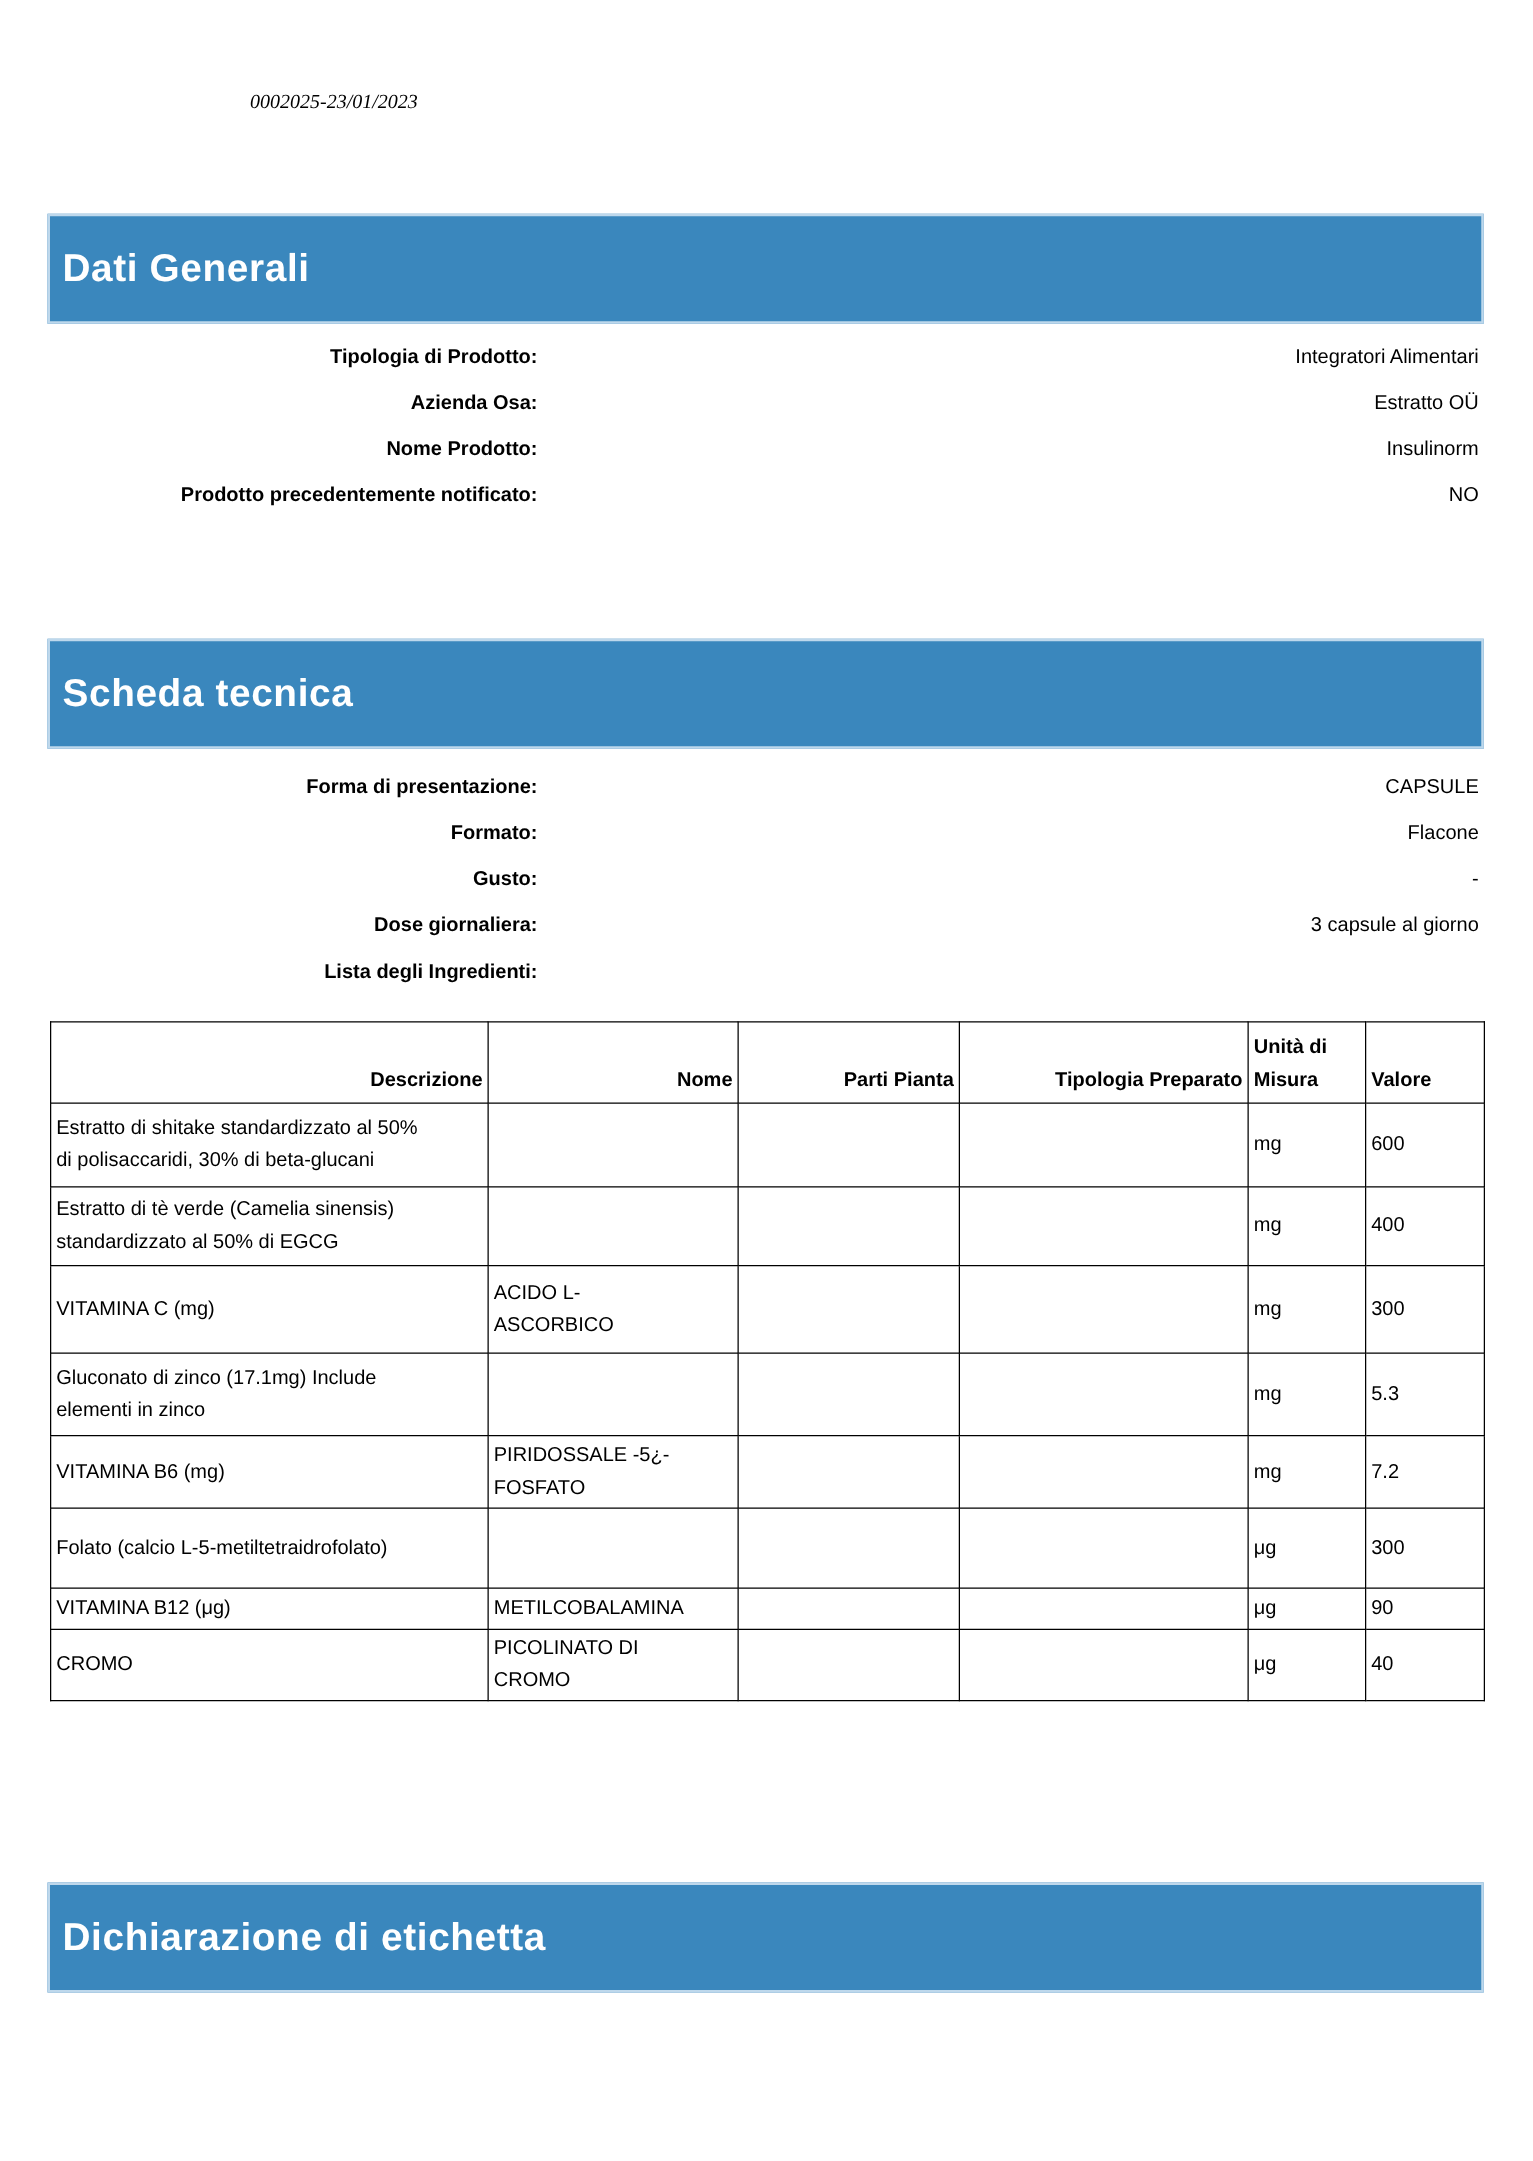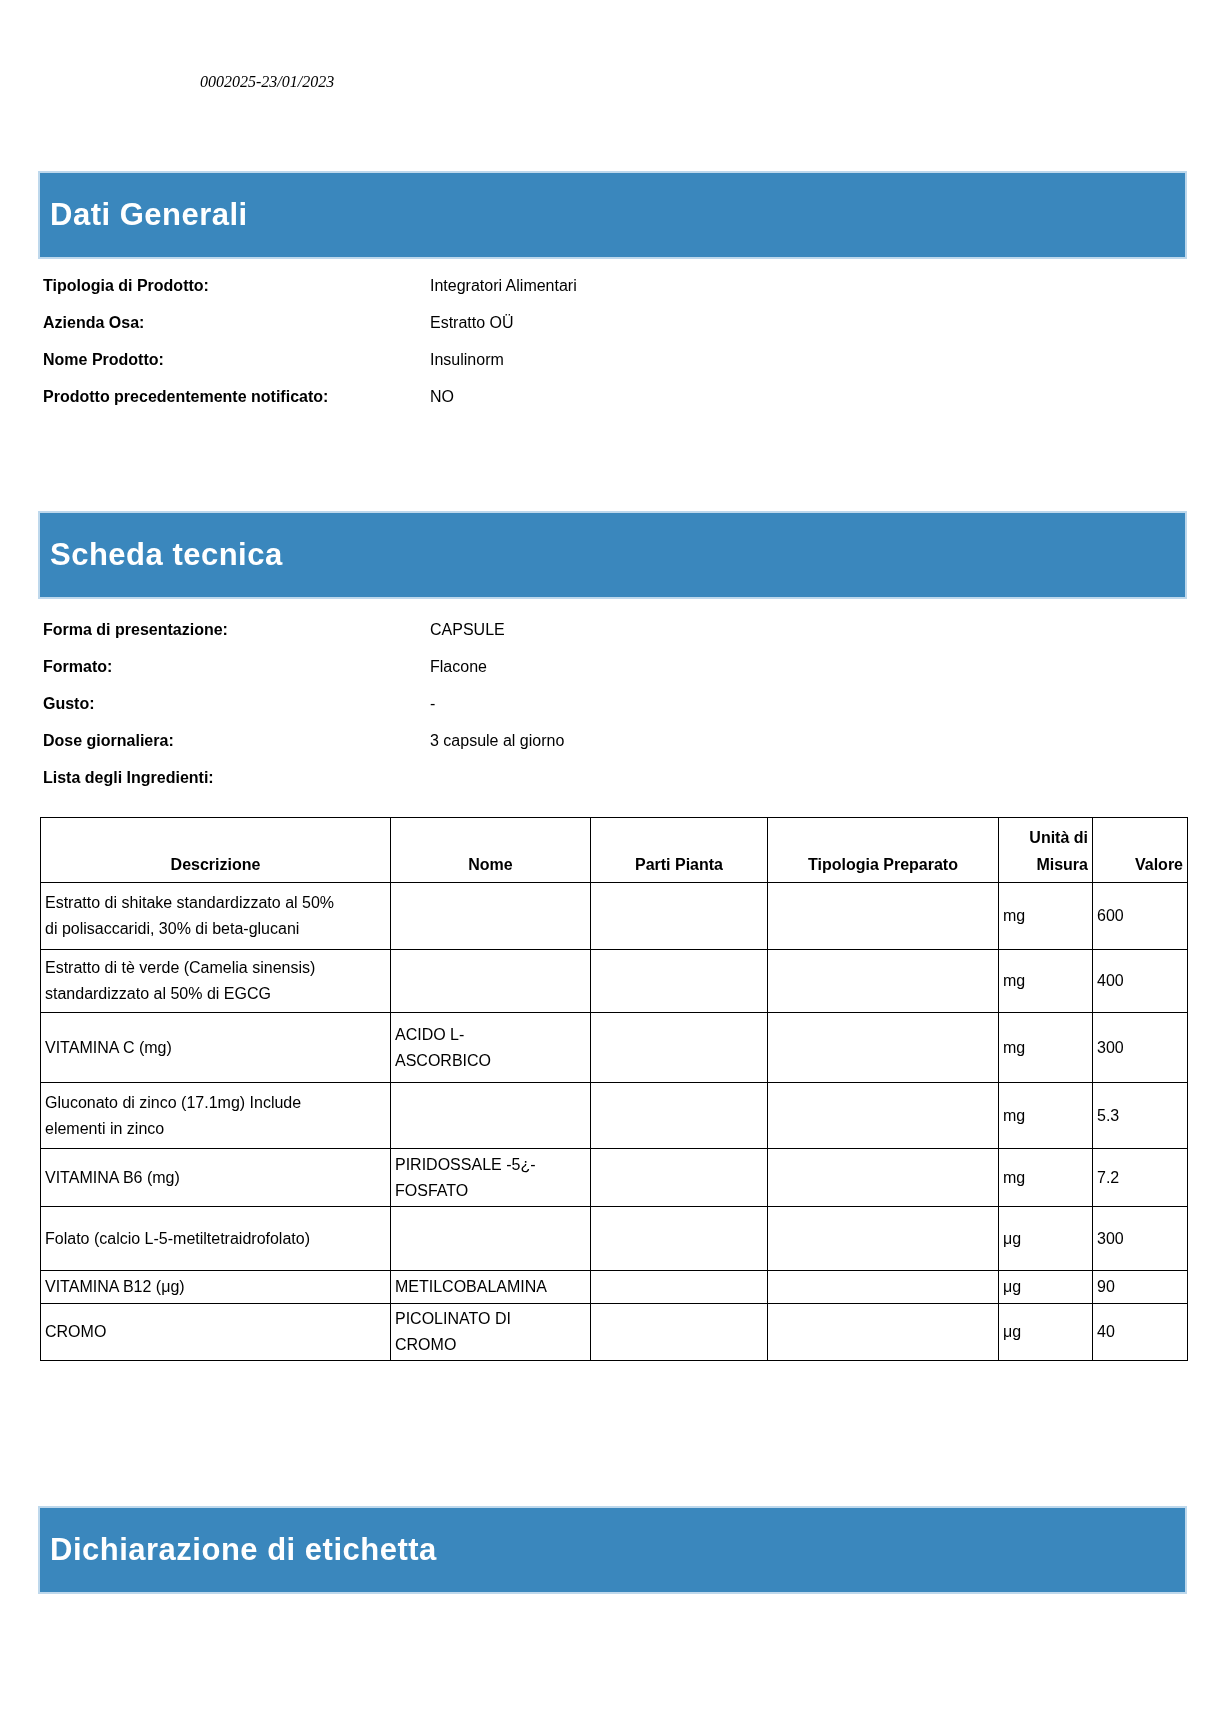--- a/index.html
+++ b/index.html
@@ -37,42 +37,42 @@
     font-size:31px;
     font-weight:bold;
     letter-spacing:0.5px;
   }
   .bar-dati{top:171px;text-align:center;}
   .bar-scheda{top:511px;}
   .bar-dichiarazione{top:1506px;}
   .kv-block{position:absolute;left:43px;width:1140px;}
   .kv-dati{top:267px;}
   .kv-scheda{top:611px;}
-  .kv-row{display:flex;align-items:center;height:37px;font-size:16px;}
+  .kv-row{display:flex;align-items:center;height:37px;font-size:16px;text-align:right;}
   .kv-label{width:387px;font-weight:bold;flex:0 0 auto;}
   .kv-value{flex:1 1 auto;}
   .ingredients{position:absolute;left:40px;top:817px;}
   table.ing{
     border-collapse:collapse;
     table-layout:fixed;
     width:1147px;
     font-size:16px;
   }
   table.ing th,table.ing td{
     border:1px solid #000000;
     overflow:hidden;
   }
   table.ing th{
     font-weight:bold;
     vertical-align:bottom;
     padding:2px 4px 4px 4px;
     line-height:27px;
   }
-  th.c{text-align:center;}
-  th.l{text-align:right;}
+  th.c{text-align:right;}
+  th.l{text-align:left;}
   table.ing td{
     vertical-align:middle;
     text-align:left;
     padding:2px 4px;
     line-height:26px;
     white-space:pre-line;
   }
   table.ing thead tr{height:65px;}
   table.ing tbody tr:nth-child(1){height:67px;}
   table.ing tbody tr:nth-child(2){height:63px;}

